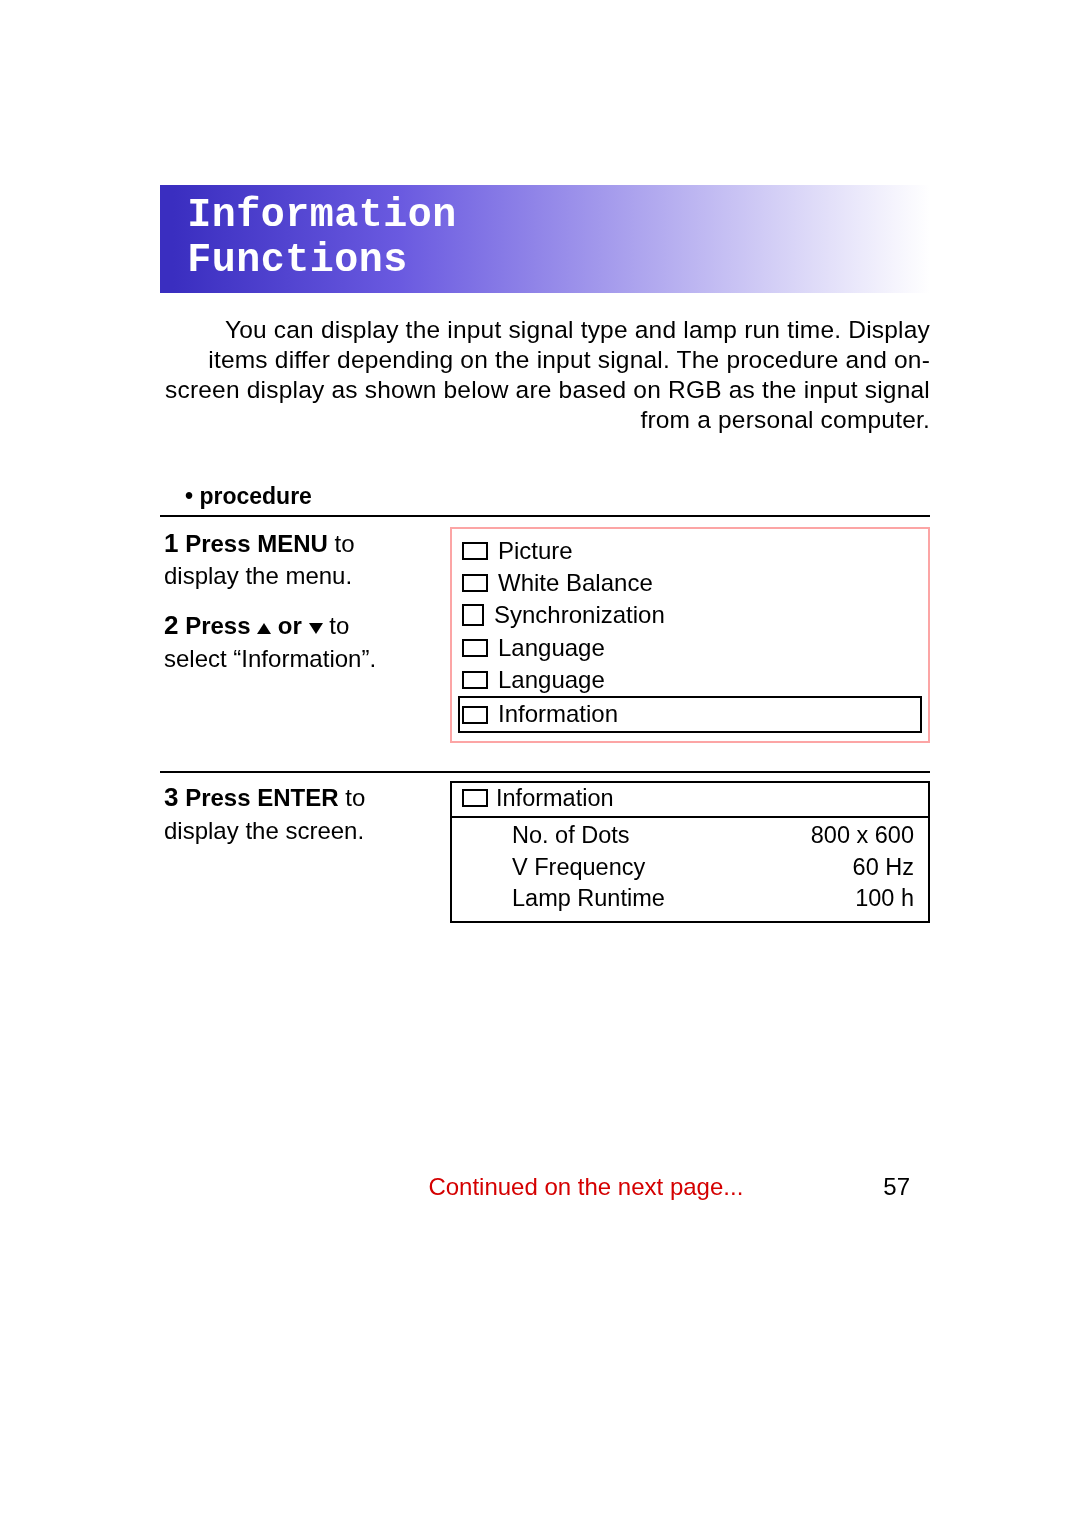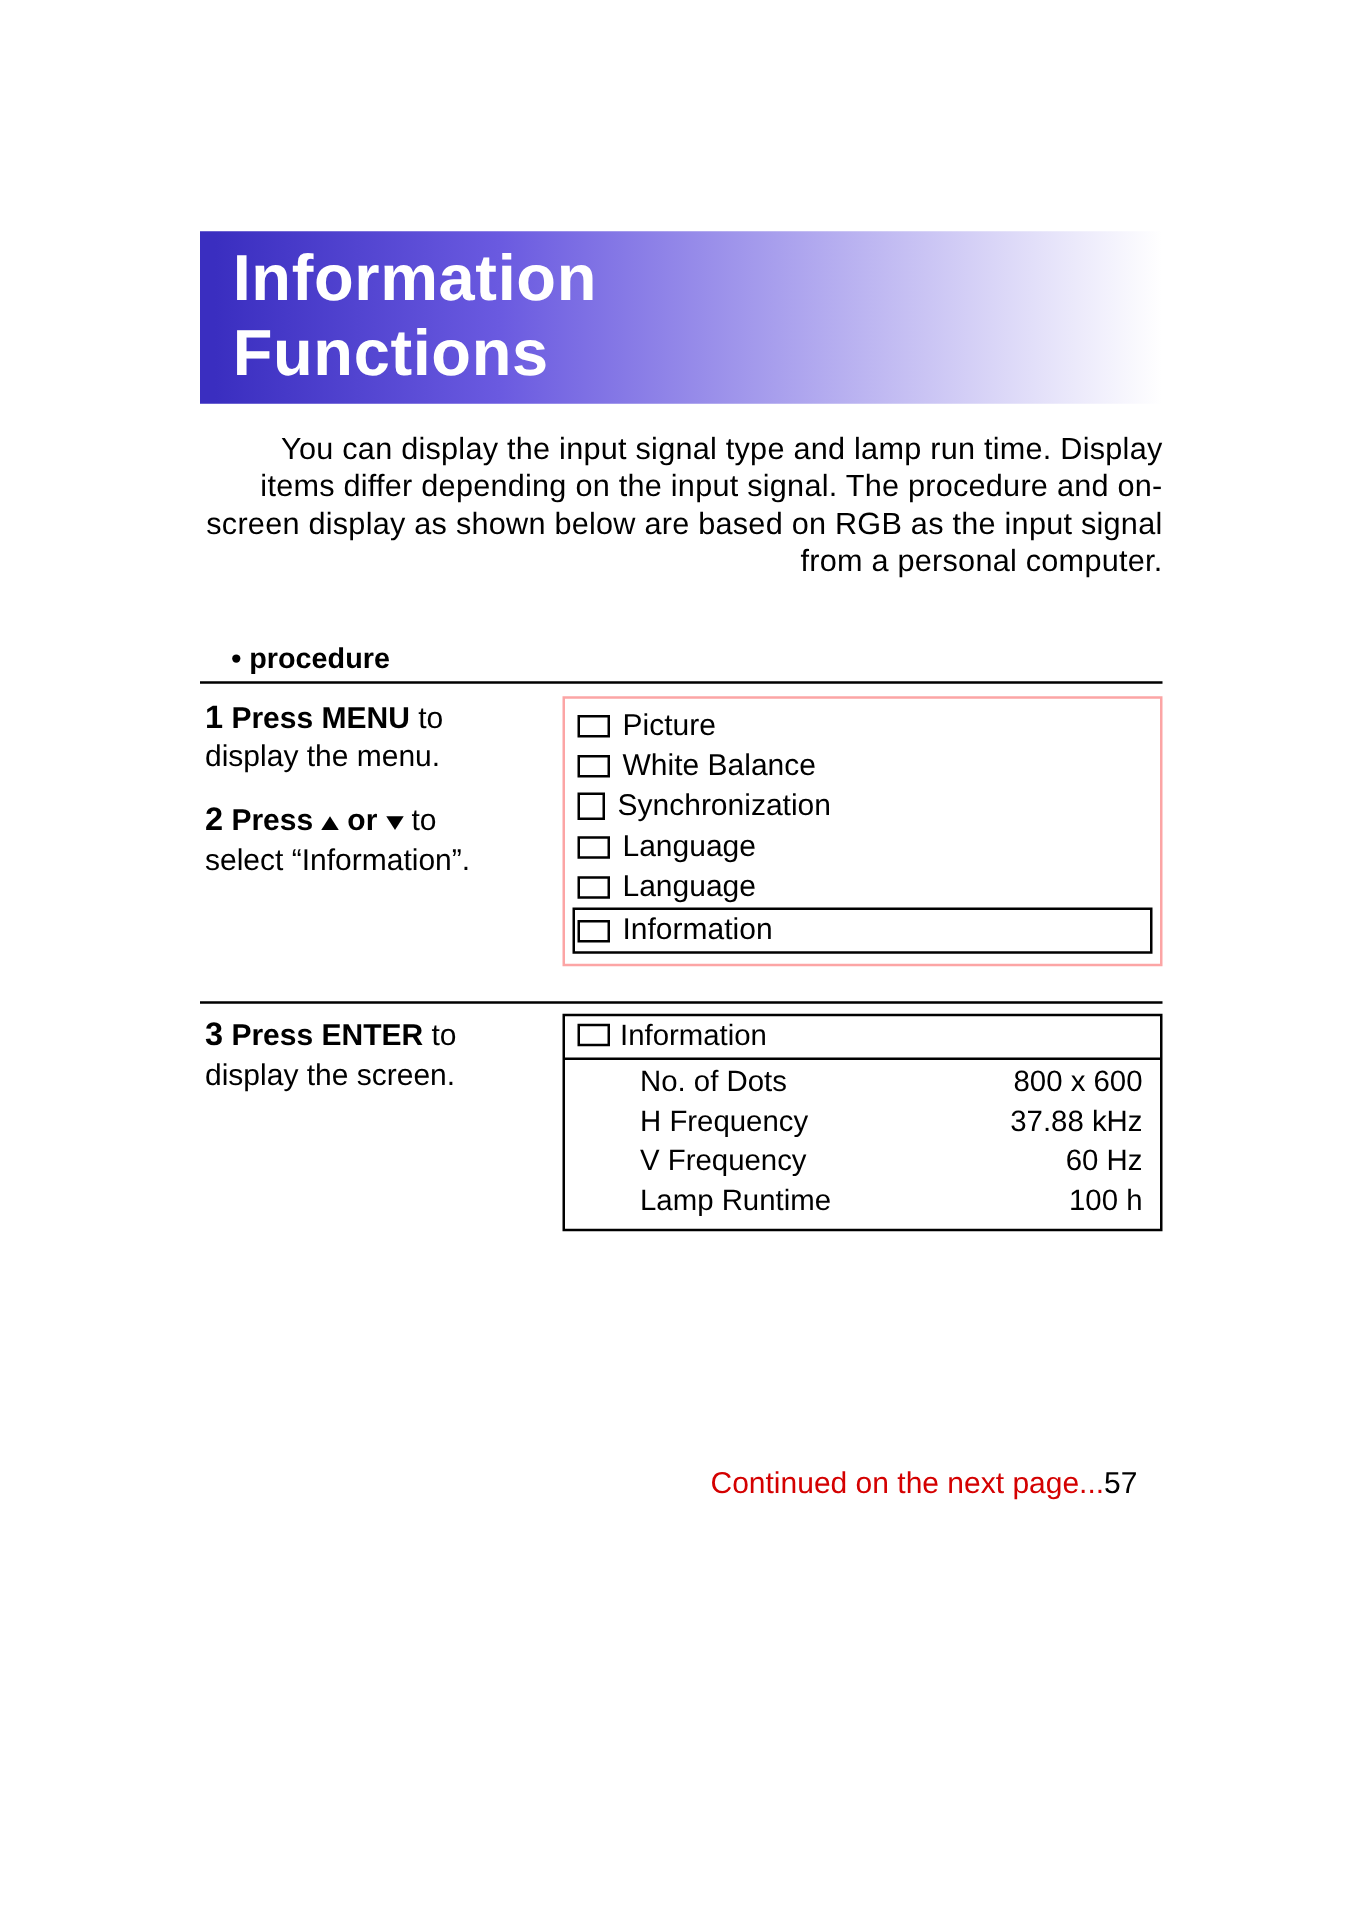--- a/index.html
+++ b/index.html
@@ -20,24 +20,25 @@
     align-items: stretch;
     margin-bottom: 22px;
   }
   .heading-stripe {
     width: 14px;
     background: #3a2ec0;
   }
   .heading-text {
     background: linear-gradient(to right, #3a2ec0 0%, #6a5ae0 30%, #ffffff 100%);
     color: #ffffff;
-    font-size: 52px;
+    font-size: 40px;
     font-weight: bold;
     padding: 8px 260px 10px 14px;
     letter-spacing: 0.5px;
+    font-family: Liberation Mono, monospace;
   }
   .intro {
     font-size: 24.5px;
     line-height: 1.22;
     letter-spacing: 0.2px;
     padding-left: 2px;
     margin-bottom: 48px;
     text-align: right;
   }
   .proc-label {
@@ -149,20 +150,21 @@
     border-top: 11px solid #000;
   }
   .footer {
     position: absolute;
     bottom: 324px;
     right: 170px;
     width: 760px;
     display: flex;
     justify-content: flex-end;
     align-items: baseline;
+    gap: 140px;
     font-size: 24px;
   }
   .footer .cont {
     color: #d40000;
   }
   .footer .pg {
     color: #000;
     text-align: center;
   }
 </style>
@@ -236,24 +238,20 @@
 
     <div class="info-box">
       <div class="info-head">
         <span class="icon-box-h"></span>
         <span>Information</span>
       </div>
       <div class="info-body">
         <div class="info-row">
           <span>No. of Dots</span>
           <span class="val">800 x 600</span>
-        </div>
-        <div class="info-row">
-          <span>H Frequency</span>
-          <span class="val">37.88 kHz</span>
         </div>
         <div class="info-row">
           <span>V Frequency</span>
           <span class="val">60 Hz</span>
         </div>
         <div class="info-row">
           <span>Lamp Runtime</span>
           <span class="val">100 h</span>
         </div>
       </div>

